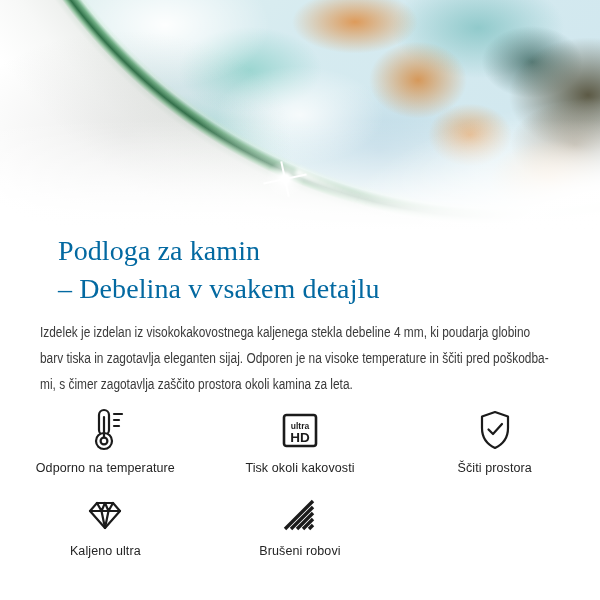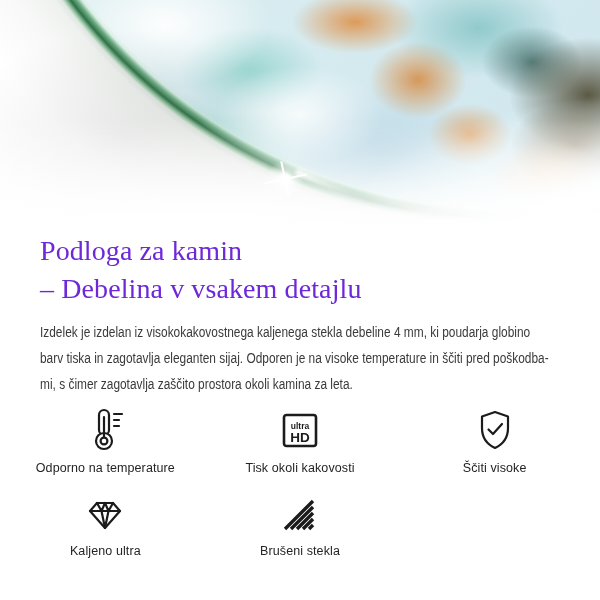--- a/index.html
+++ b/index.html
@@ -51,22 +51,22 @@
   .sparkle{left:265px;top:159px;width:40px;height:40px;transform:rotate(-12deg);}
   .sparkle::before{content:"";position:absolute;left:-2px;top:19px;width:44px;height:2px;
     background:#fff;filter:blur(.7px);}
   .sparkle::after{content:"";position:absolute;left:19px;top:2px;width:2px;height:36px;
     background:#fff;filter:blur(.7px);}
   .sparkle .glow{position:absolute;inset:0;display:block;
     background:radial-gradient(circle, rgba(255,255,255,1) 0 4px, rgba(255,255,255,.55) 9px, rgba(255,255,255,0) 19px);}
 
   
   .content{position:relative;}
-  h1{margin:2px 0 0 40px;font-family:"Liberation Serif",serif;font-weight:400;
-     font-size:28px;line-height:38px;color:#6d28d9;letter-spacing:.1px;}
+  h1{margin:2px 0 0 58px;font-family:"Liberation Serif",serif;font-weight:400;
+     font-size:28px;line-height:38px;color:#0369a1;letter-spacing:.1px;}
   h1 .h-line{display:block;}
   .desc{margin:11px 0 0 40px;font-size:14px;line-height:26px;color:#3a3a3a;
      white-space:nowrap;transform:scaleX(.85);transform-origin:0 0;}
   .desc .p-line{display:block;}
 
   
   .features{margin:9px 8px 0;display:grid;grid-template-columns:1fr 1fr 1fr;row-gap:14px;}
   .feature{display:flex;flex-direction:column;align-items:center;}
   .icon-box{height:46px;display:flex;align-items:flex-end;justify-content:center;}
   .feature .label{margin-top:9px;font-size:12.5px;color:#242424;letter-spacing:.1px;}
@@ -129,21 +129,21 @@
         <div class="label">Tisk okoli kakovosti</div>
       </div>
 
       <div class="feature">
         <div class="icon-box">
           <svg width="40" height="44" viewBox="0 0 40 44">
             <path class="stroke round" stroke-width="2.4" d="M20 4 L33 8.5 V20 C33 30 27.5 36.5 20 40 C12.5 36.5 7 30 7 20 V8.5 Z"></path>
             <path class="stroke round" stroke-width="2.6" d="M13.5 21.5 L18 26 L27 16"></path>
           </svg>
         </div>
-        <div class="label">Ščiti visoke</div>
+        <div class="label">Ščiti prostora</div>
       </div>
 
       <div class="feature">
         <div class="icon-box">
           <svg width="42" height="40" viewBox="0 0 42 40">
             <path class="stroke round" stroke-width="2" d="M13 8 H29 L36 16 L21 33 L6 16 Z"></path>
             <path class="stroke round" stroke-width="1.8" d="M6 16 H36"></path>
             <path class="stroke round" stroke-width="1.8" d="M13 8 L17.5 16 L21 8 L24.5 16 L29 8"></path>
             <path class="stroke round" stroke-width="1.8" d="M17.5 16 L21 33 L24.5 16"></path>
           </svg>
@@ -156,19 +156,19 @@
           <svg width="40" height="40" viewBox="0 0 40 40">
             <g stroke="#1b1b1b" stroke-width="3.4">
               <line x1="5" y1="34" x2="33" y2="6"></line>
               <line x1="11" y1="34" x2="33" y2="12"></line>
               <line x1="17" y1="34" x2="33" y2="18"></line>
               <line x1="23" y1="34" x2="33" y2="24"></line>
               <line x1="29" y1="34" x2="33" y2="30"></line>
             </g>
           </svg>
         </div>
-        <div class="label">Brušeni stekla</div>
+        <div class="label">Brušeni robovi</div>
       </div>
 
 
     </div>
   </section>
 </div>
 
 </body></html>

